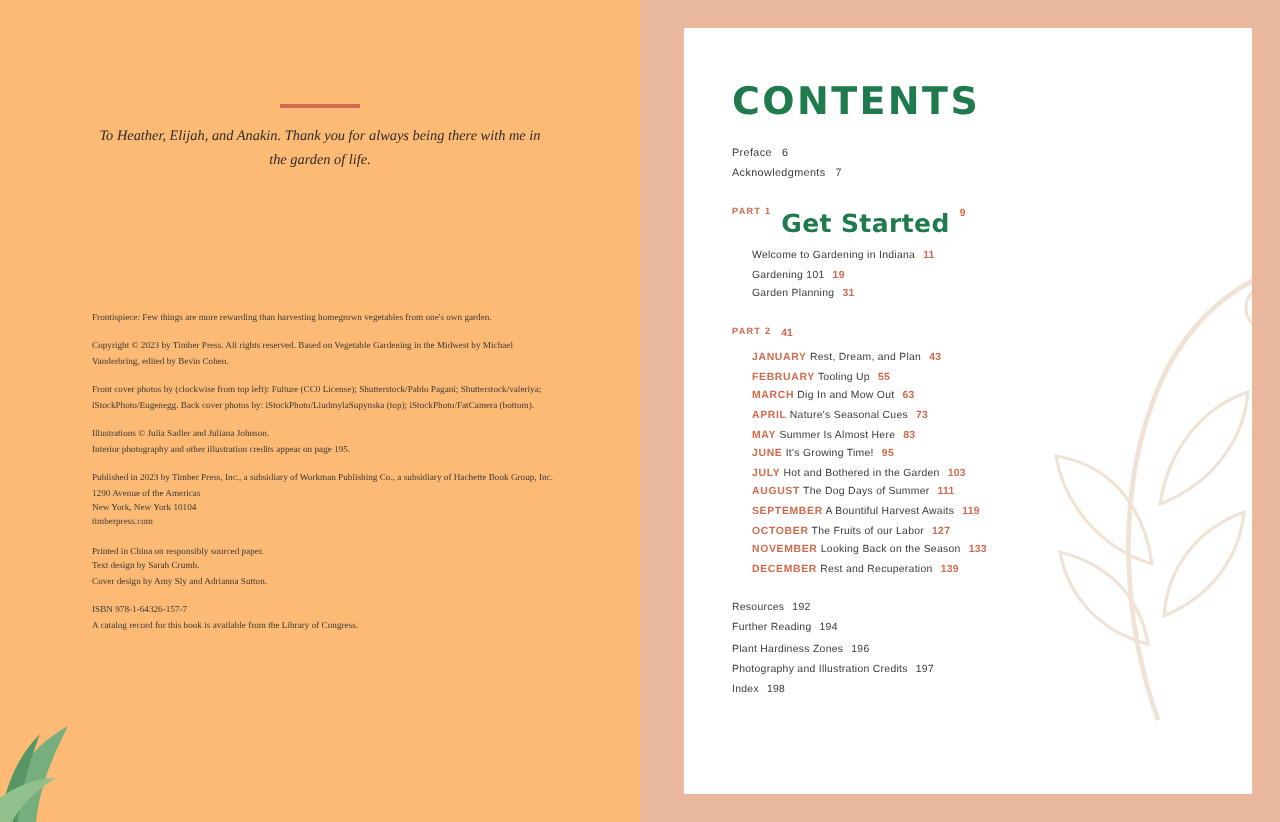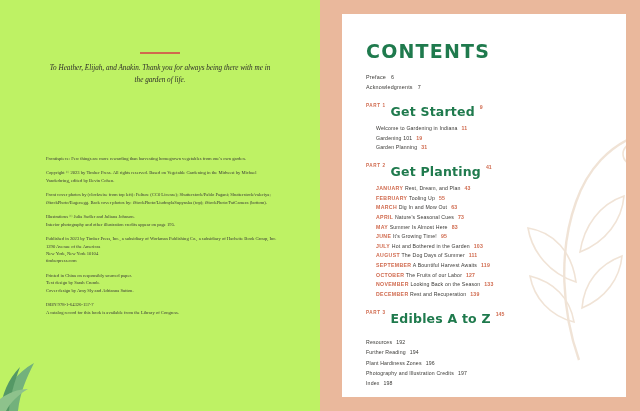--- a/index.html
+++ b/index.html
@@ -20,21 +20,21 @@
     display: flex;
   }
   .page {
     position: relative;
     box-sizing: border-box;
   }
   
   .page-left {
     width: 320px;
     height: 411px;
-    background: #bef264;
+    background: #fdba74;
     padding: 16px;
     overflow: hidden;
   }
   .left-inner {
     position: absolute;
     left: 46px;
     top: 52px;
     width: 228px;
   }
   .dedication {
@@ -260,21 +260,20 @@
             <span>Gardening 101</span><span class="pg">19</span>
           </div>
           <div class="entry">
             <span>Garden Planning</span><span class="pg">31</span>
           </div>
         </div>
 
         <div class="part">
           <div class="part-head">
             <span class="part-label">PART 2</span>
-            <span class="part-title">Get Planting</span>
             <span class="part-page">41</span>
           </div>
 
           <div class="entry">
             <span class="mon">JANUARY</span>
             <span>Rest, Dream, and Plan</span><span class="pg">43</span>
           </div>
           <div class="entry">
             <span class="mon">FEBRUARY</span>
             <span>Tooling Up</span><span class="pg">55</span>
@@ -314,27 +313,20 @@
           <div class="entry">
             <span class="mon">NOVEMBER</span>
             <span>Looking Back on the Season</span><span class="pg">133</span>
           </div>
           <div class="entry">
             <span class="mon">DECEMBER</span>
             <span>Rest and Recuperation</span><span class="pg">139</span>
           </div>
         </div>
 
-        <div class="part">
-          <div class="part-head">
-            <span class="part-label">PART 3</span>
-            <span class="part-title">Edibles A to Z</span>
-            <span class="part-page">145</span>
-          </div>
-        </div>
 
         <div class="back-list">
           <div class="back-item">
             <span>Resources</span><span class="pg">192</span>
           </div>
           <div class="back-item">
             <span>Further Reading</span><span class="pg">194</span>
           </div>
           <div class="back-item">
             <span>Plant Hardiness Zones</span><span class="pg">196</span>

